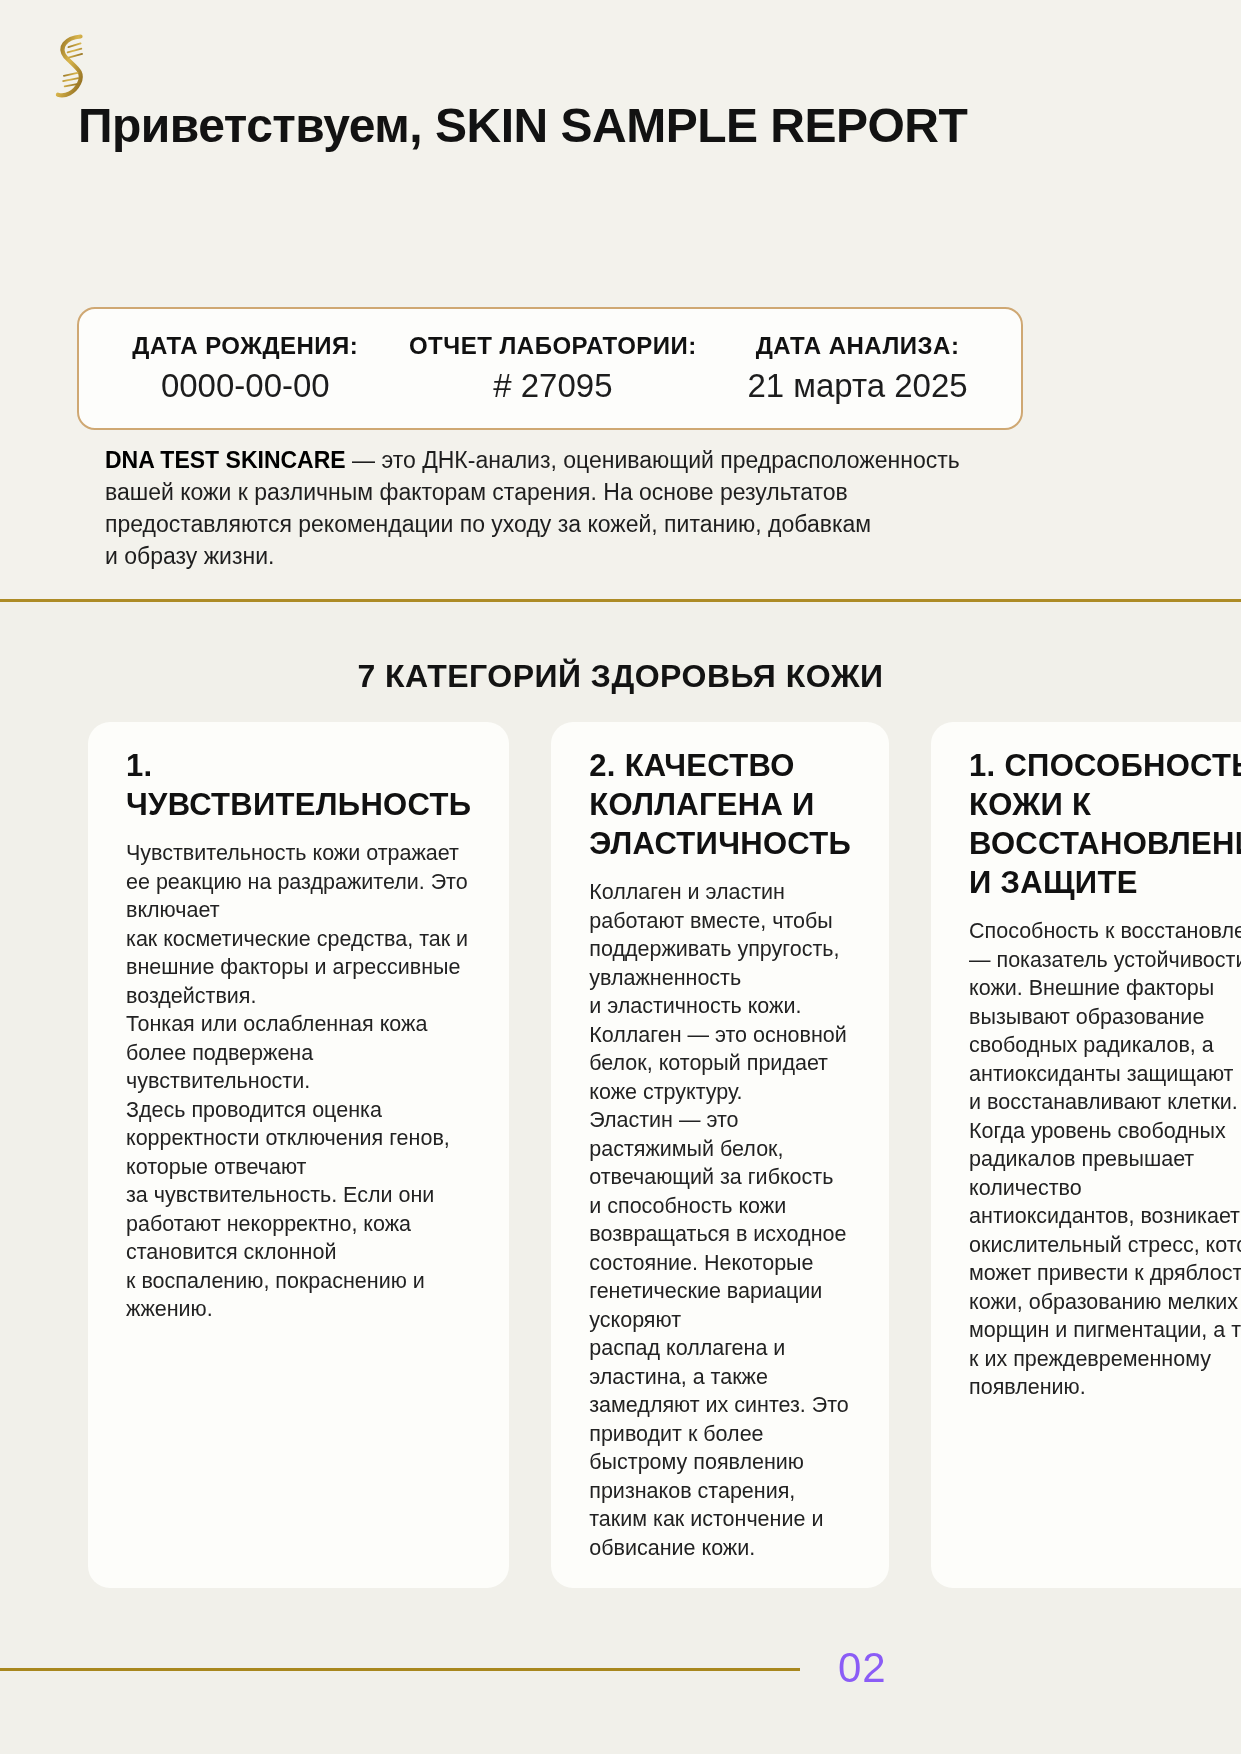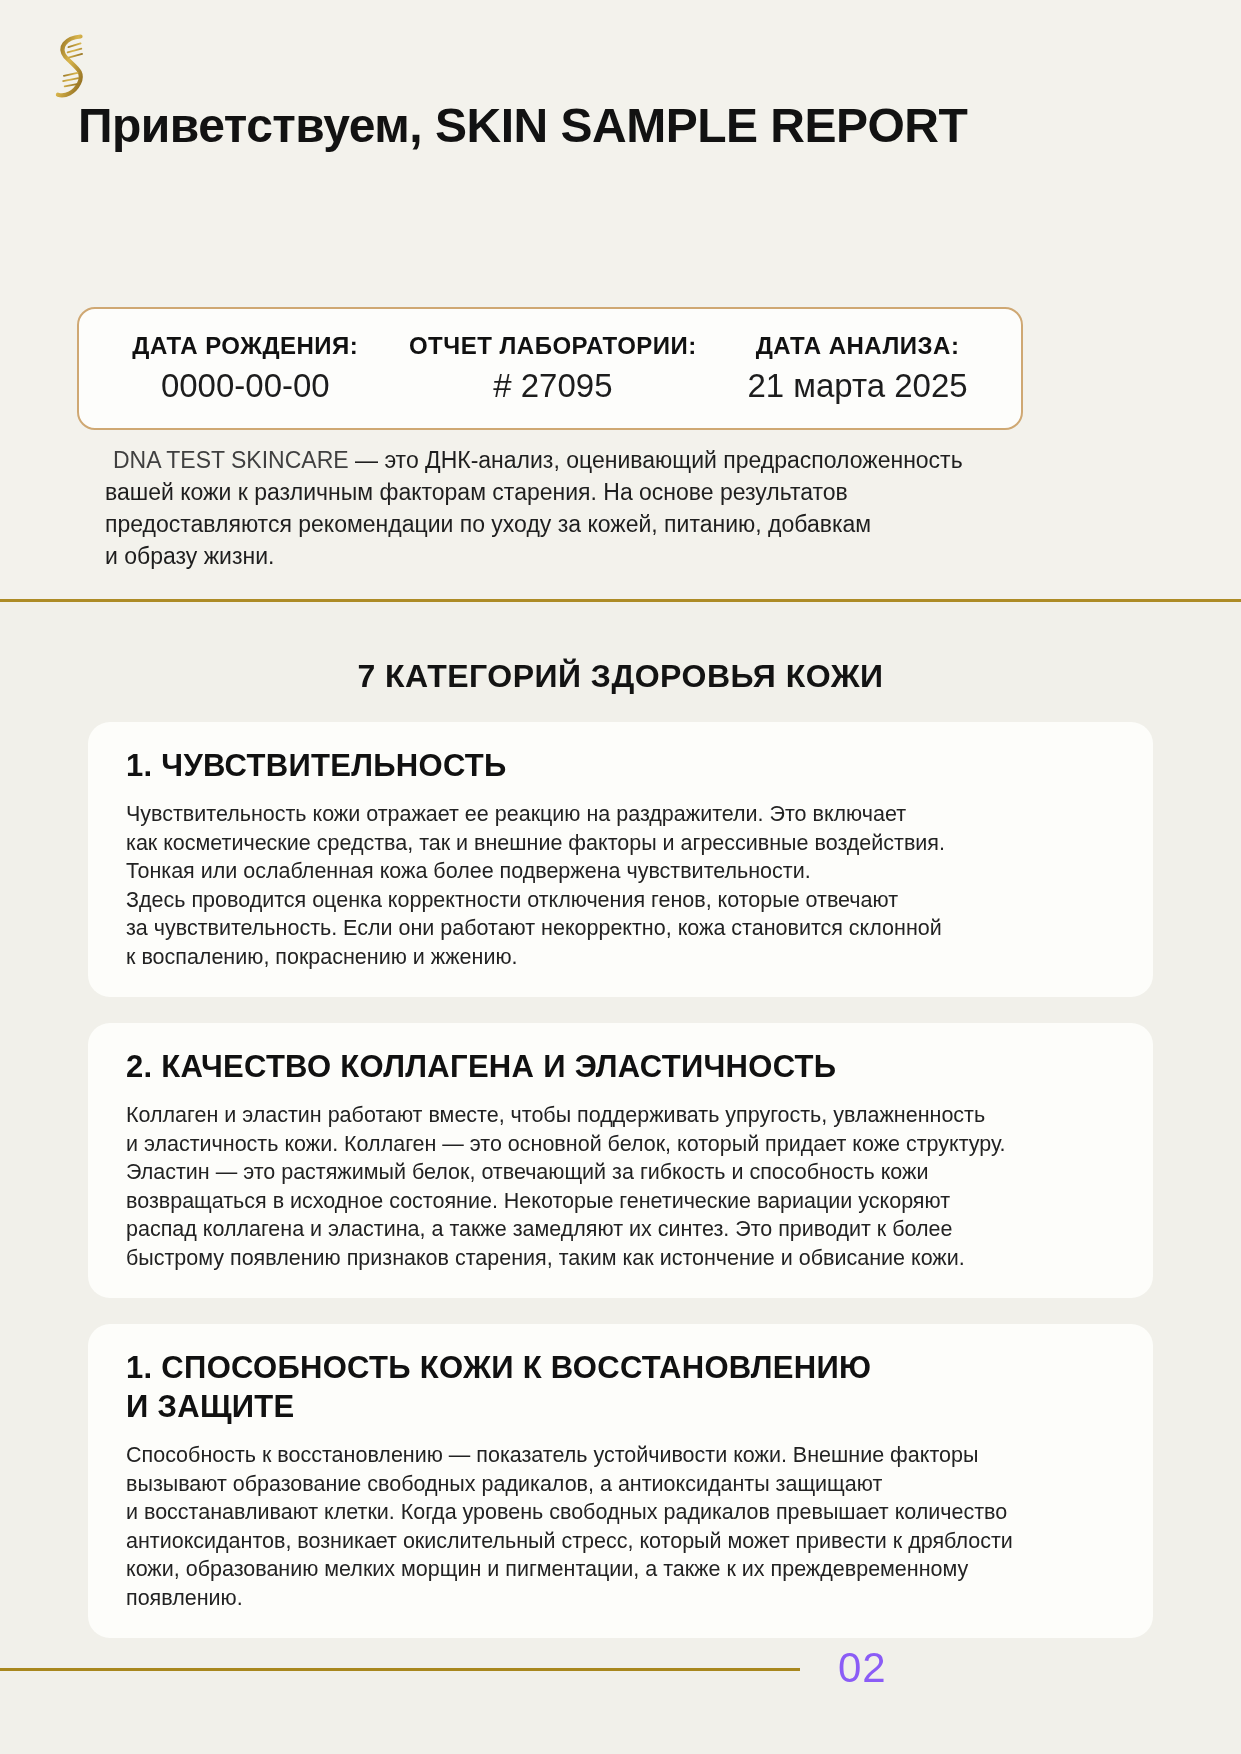--- a/index.html
+++ b/index.html
@@ -35,33 +35,33 @@
     padding: 0 28px;
     margin-top: 17px;
   }
   .info-field { text-align: center; }
   .info-label { font-size: 24px; font-weight: bold; letter-spacing: 0.5px; color: #111; }
   .info-value { font-size: 33px; margin-top: 7px; color: #1d1d1d; }
   .intro {
     position: absolute; left: 105px; top: 444px; width: 1000px;
     font-size: 23px; line-height: 32px; white-space: pre-line; color: #1e1e1e;
   }
-  .intro b { font-weight: normal; color: #404040; margin-left: 8px; }
+  .intro b { font-weight: bold; color: #000000; }
   .divider {
     position: absolute; left: 0; top: 599px; width: 1241px; height: 3px;
     background: #ad8b26; border: 0;
   }
   .section-heading {
     position: absolute; left: 0; top: 658px; width: 100%;
     text-align: center; font-size: 32px; font-weight: bold;
     letter-spacing: 0.5px; color: #131313;
   }
   .cards {
     position: absolute; left: 88px; top: 722px; width: 1065px;
-    display: flex; flex-direction: column; gap: 26px;
+    display: flex; flex-direction: row; gap: 42px;
   }
   .card {
     background: #fdfdfa; border-radius: 22px;
     padding: 24px 38px 26px 38px;
   }
   .card-title {
     font-size: 31px; font-weight: bold; line-height: 39px;
     letter-spacing: 0.3px; color: #111; white-space: pre-line;
   }
   .card-body {

